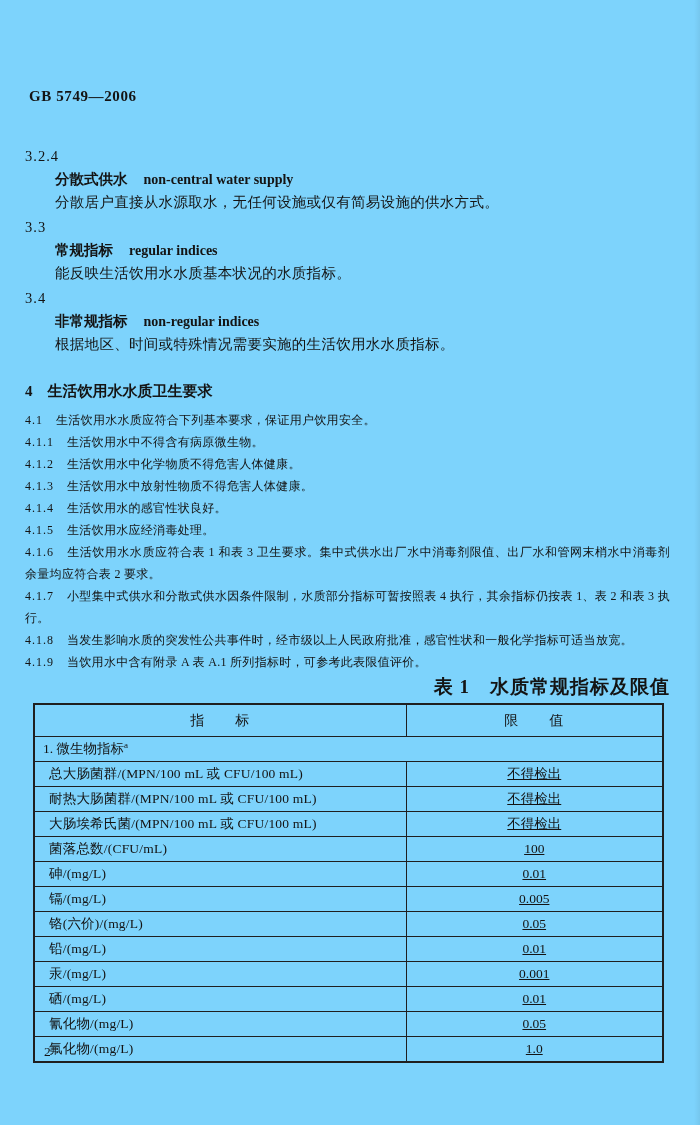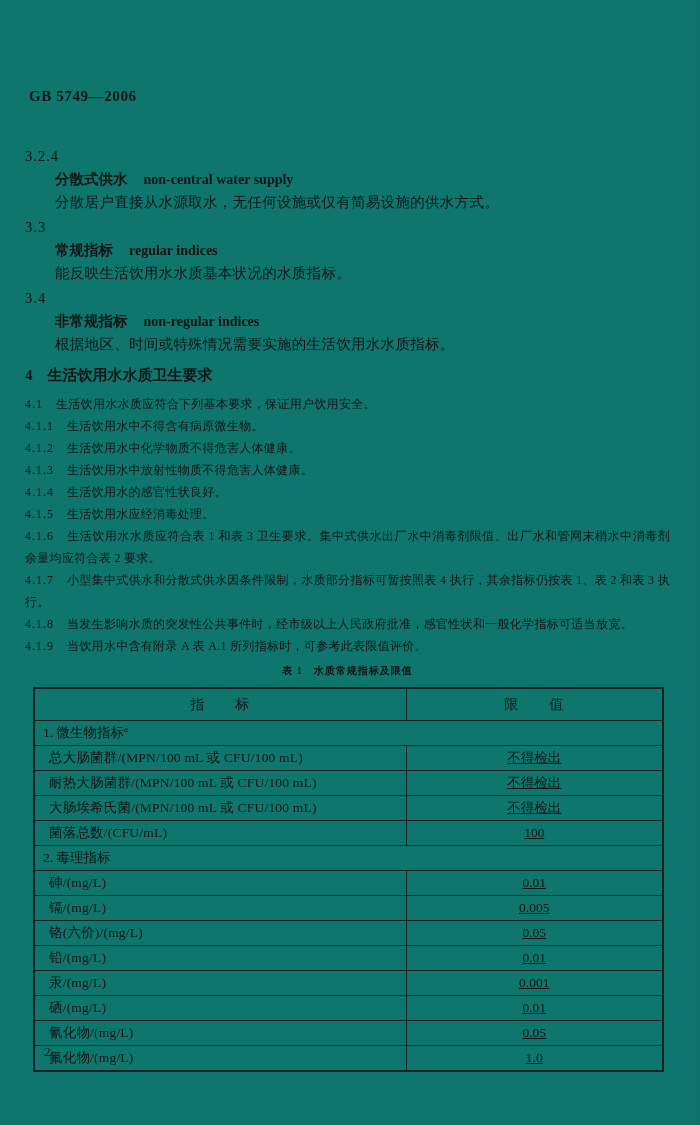--- a/index.html
+++ b/index.html
@@ -1,20 +1,20 @@
 <!DOCTYPE html>
 <html lang="zh"><head>
 <meta charset="utf-8">
 <style>
   html,body{margin:0;padding:0;}
   body{background:#ffffff;}
   .page{
     position:relative;
     width:700px;height:1125px;
-    background:#0f766e;
+    background:#7dd3fc;
     font-family:"Liberation Serif","DejaVu Serif",serif;
     color:#141414;
     overflow:hidden;
   }
   .page::after{ 
     content:"";position:absolute;top:0;right:0;width:6px;height:100%;
     background:linear-gradient(to right, rgba(0,0,0,0), rgba(0,0,0,0.06));
     pointer-events:none;
   }
   .content{position:absolute;left:25px;right:30px;top:0;}
@@ -26,29 +26,29 @@
 
   
   .defs{margin-top:40px;}
   .def-block{margin-top:2px;}
   .def-num{font-size:14.5px;line-height:23px;letter-spacing:1px;}
   .def-term{margin-left:30px;font-weight:bold;font-size:14.5px;line-height:23px;}
   .def-term .en{margin-left:16px;font-size:14px;}
   .def-text{margin-left:30px;font-size:14.5px;line-height:23px;letter-spacing:0.3px;}
 
   
-  .sec4-heading{margin-top:8px;font-weight:bold;font-size:15px;line-height:23px;}
+  .sec4-heading{margin-top:24px;font-weight:bold;font-size:15px;line-height:23px;}
   .sec4-heading .num{margin-right:14px;letter-spacing:1px;}
   .clauses{margin-top:6px;}
   .clause{margin:0;font-size:12px;line-height:22px;text-align:justify;letter-spacing:0.3px;}
   .clause .cnum{margin-right:13px;letter-spacing:1px;white-space:nowrap;}
 
   
   .table-title{
-    margin-top:3px;text-align:center;font-weight:bold;font-size:10px;line-height:22px;
+    margin-top:3px;text-align:right;font-weight:bold;font-size:19px;line-height:22px;
     letter-spacing:1px;
   }
   table.t1{
     border-collapse:collapse;table-layout:fixed;
     width:629px;margin:5px 0 0 8px;
     font-size:13.5px;
     border:2px solid #1f1f1f;
   }
   table.t1 td{border:1px solid #1f1f1f;height:24px;padding:0;}
   table.t1 .hdr td{height:31px;text-align:center;font-size:14px;letter-spacing:1px;}
@@ -139,23 +139,20 @@
         </tr>
         <tr>
           <td class="ind">大肠埃希氏菌/(MPN/100 mL 或 CFU/100 mL)</td>
           <td class="lim">不得检出</td>
         </tr>
         <tr>
           <td class="ind">菌落总数/(CFU/mL)</td>
           <td class="lim">100</td>
         </tr>
         <tr>
-          <td class="sec" colspan="2">2. 毒理指标</td>
-        </tr>
-        <tr>
           <td class="ind">砷/(mg/L)</td>
           <td class="lim">0.01</td>
         </tr>
         <tr>
           <td class="ind">镉/(mg/L)</td>
           <td class="lim">0.005</td>
         </tr>
         <tr>
           <td class="ind">铬(六价)/(mg/L)</td>
           <td class="lim">0.05</td>

